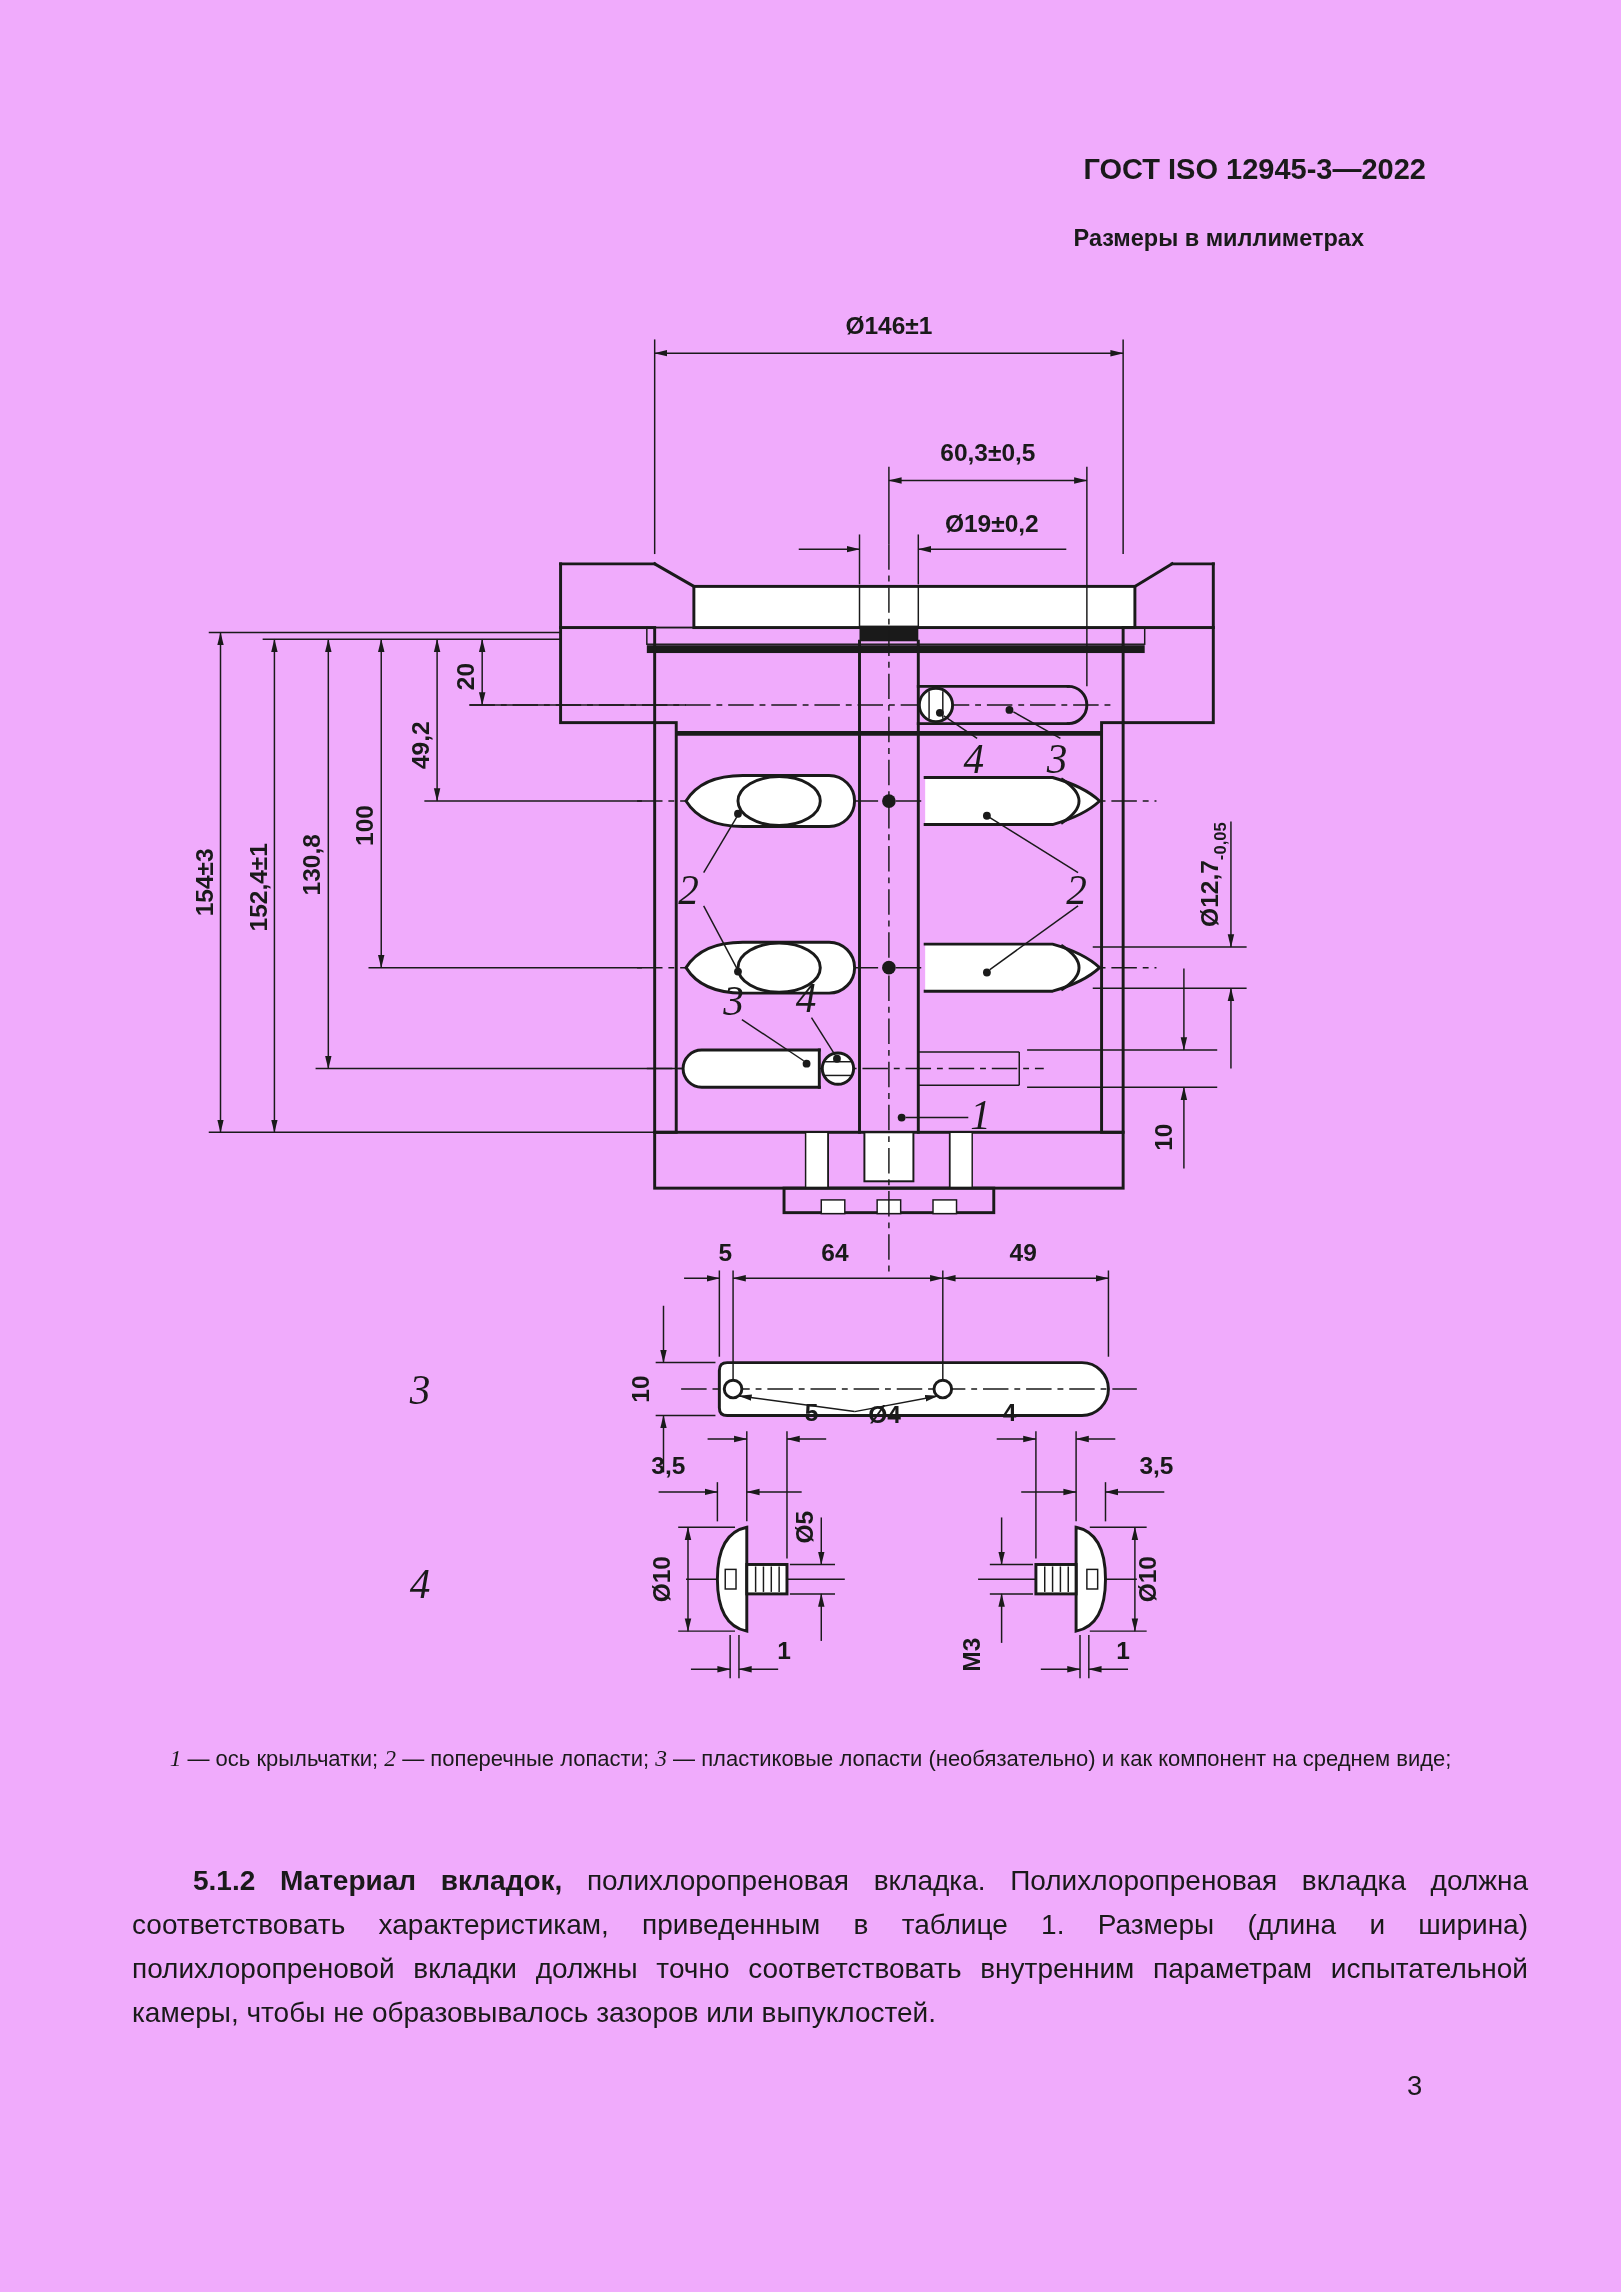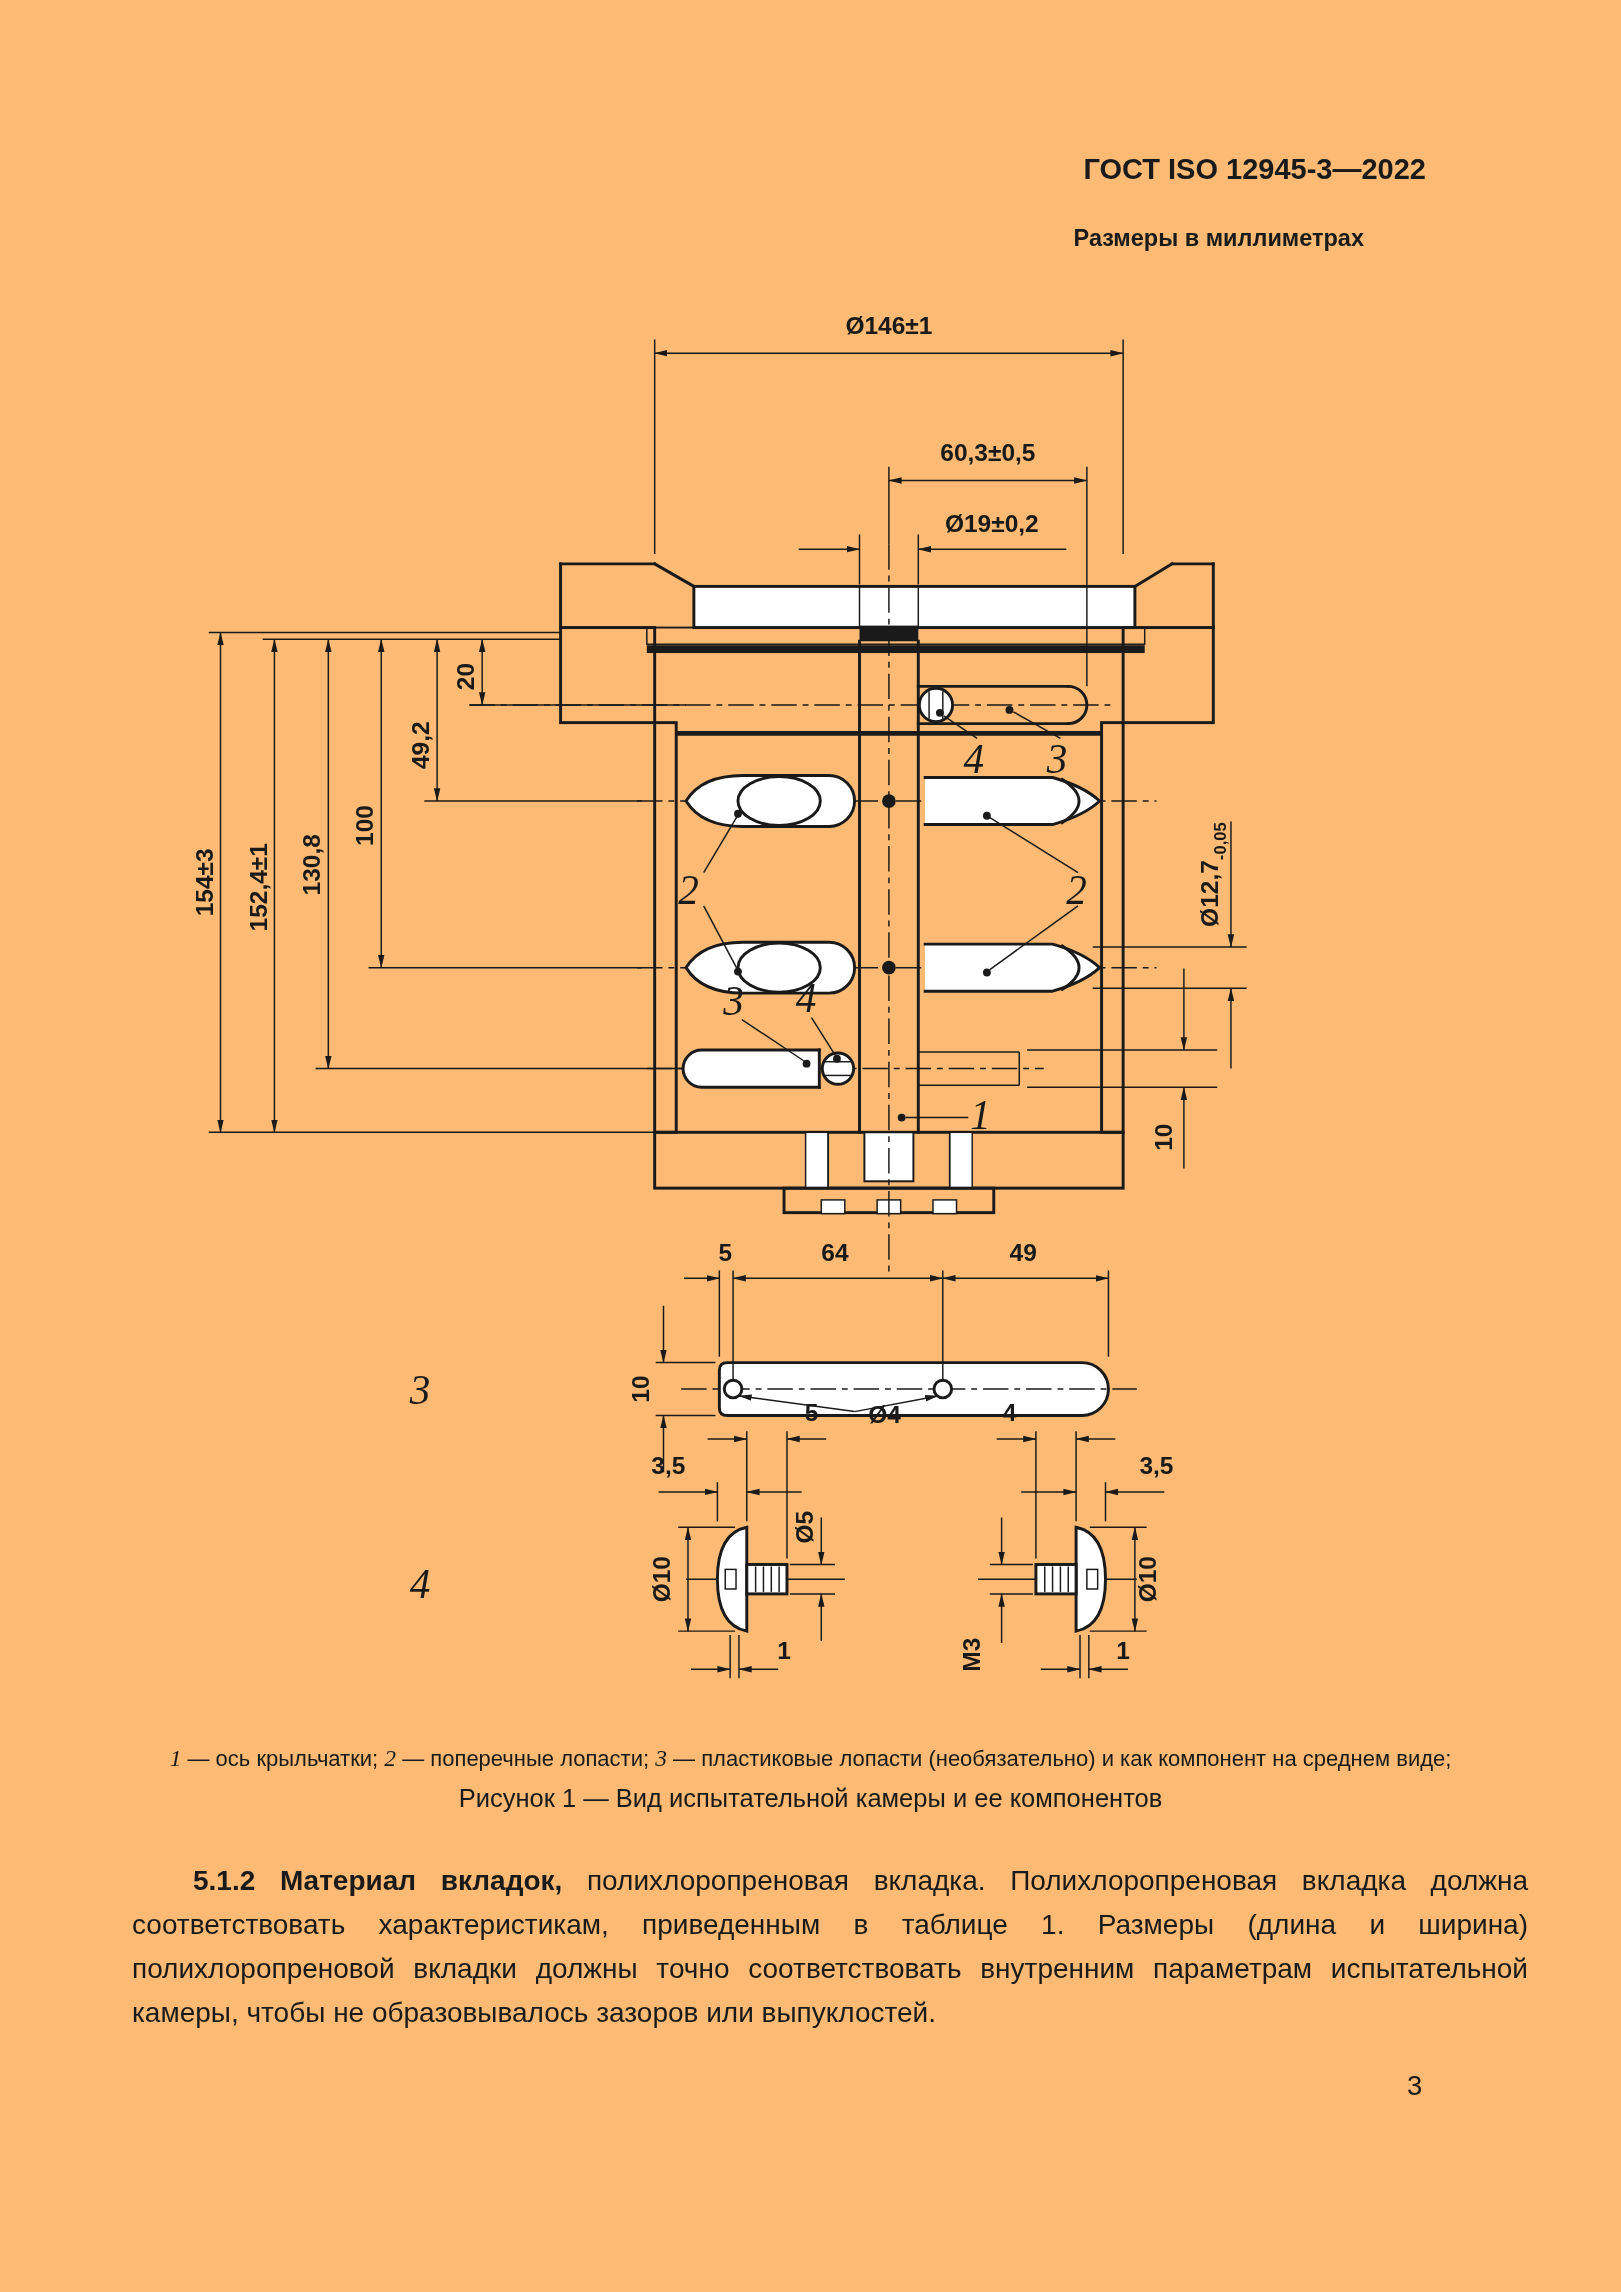--- a/index.html
+++ b/index.html
@@ -1,16 +1,16 @@
 <!DOCTYPE html>
 <html><head>
 <meta charset="utf-8">
 <style>
   html,body{margin:0;padding:0;background:#e8e8e8;}
-  #page{position:relative;width:1621px;height:2293px;background:#fdba74;overflow:hidden;
+  #page{position:relative;width:1621px;height:2293px;background:#f0abfc;overflow:hidden;
         font-family:"Liberation Sans",sans-serif;color:#1a1a1a;}
   #drawing{position:absolute;left:0;top:0;width:1621px;height:2293px;}
   .abs{position:absolute;}
   .std-code{font-size:29px;font-weight:bold;white-space:nowrap;}
   .units{font-size:23.5px;font-weight:bold;white-space:nowrap;}
   .legend{width:100%;text-align:center;font-size:22px;white-space:nowrap;margin-top:28px;}
   .legend i{font-family:"Liberation Serif",serif;font-size:23.5px;}
   .caption{width:100%;text-align:center;font-size:25.5px;}
   .para{width:1396px;font-size:28px;line-height:44px;text-align:justify;text-indent:61px;margin:16px;}
   .pageno{font-size:27.4px;}
@@ -337,19 +337,18 @@
         <line x1="1151" y1="1703" x2="1111" y2="1703" class="thin" marker-end="url(#arr)"></line>
         <text class="dimtxt" x="1146" y="1692" text-anchor="middle">1</text>
       </g>
     </g>
   </svg>
 
   <div class="abs legend" style="top:1717px;left:0;">
     <i>1</i><span> — ось крыльчатки; </span><i>2</i><span> — поперечные лопасти; </span><i>3</i><span> — пластиковые лопасти (необязательно) и как компонент на среднем виде;</span>
   </div>
 
-  <div class="abs caption" style="top:1784px;left:0;">Рисунок 1 — Вид испытательной камеры и ее компонентов</div>
 
   <p class="abs para" style="top:1843px;left:116px;"><b>5.1.2 Материал вкладок,</b><span> полихлоропреновая вкладка. Полихлоропреновая вкладка должна соответствовать характеристикам, приведенным в таблице 1. Размеры (длина и ширина) полихлоропреновой вкладки должны точно соответствовать внутренним параметрам испытательной камеры, чтобы не образовывалось зазоров или выпуклостей.</span></p>
 
   <div class="abs pageno" style="top:2070px;left:1407px;">3</div>
 </div>
 
 
 </body></html>

